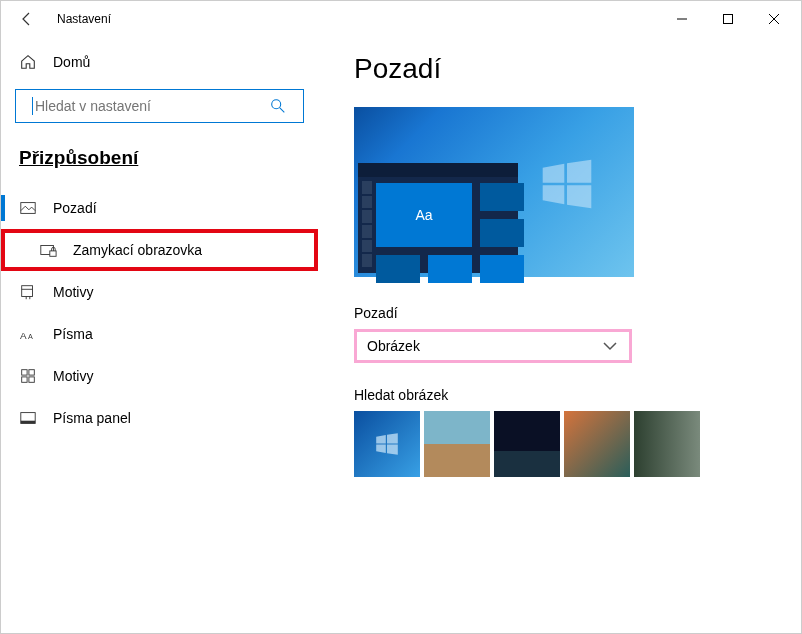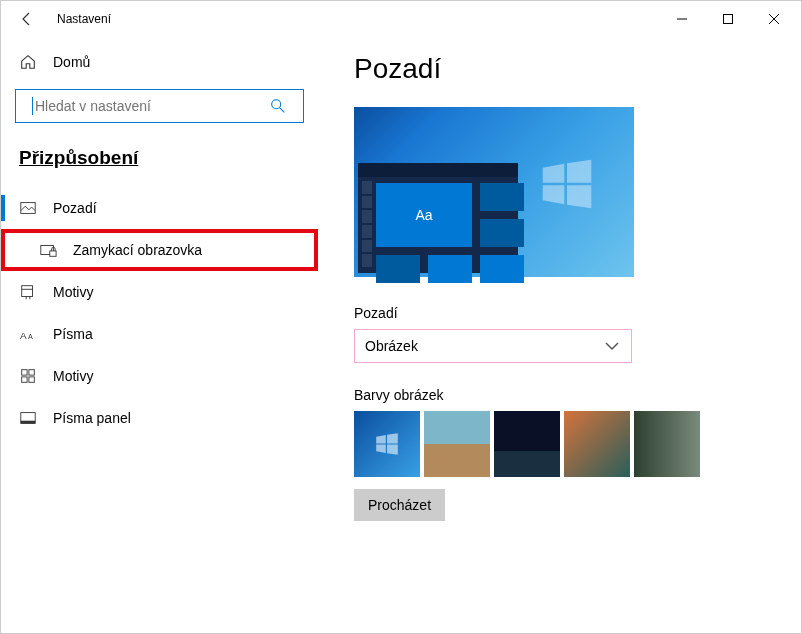--- a/index.html
+++ b/index.html
@@ -38,21 +38,21 @@
 .preview-tiles { position: absolute; left: 18px; top: 20px; right: 6px; bottom: 6px; display: grid; grid-template-columns: 44px 44px 44px; grid-template-rows: 28px 28px 28px; gap: 8px; }
 .tile { background: #005a9e; }
 .tile.big { grid-column: span 2; grid-row: span 2; display: flex; align-items: center; justify-content: center; color: #fff; font-size: 14px; }
 .tile.light { background: #0078d4; }
 .preview-sidebar { position: absolute; left: 4px; top: 18px; width: 10px; bottom: 6px; display: flex; flex-direction: column; gap: 2px; }
 .preview-sidebar div { flex: 1; background: #2a3f5f; }
 .win-logo { position: absolute; right: 40px; top: 50px; width: 54px; height: 54px; opacity: 0.55; }
 .win-logo svg { width: 54px; height: 54px; fill: #cfe9fb; }
 
 .field-label { font-size: 14px; margin-bottom: 8px; }
-.dropdown { width: 278px; height: 34px; border: 1px solid #f9a8d4; display: flex; align-items: center; justify-content: space-between; padding: 0 10px; font-size: 14px; margin-bottom: 24px; }
+.dropdown { width: 278px; height: 34px; border: 3px solid #f9a8d4; display: flex; align-items: center; justify-content: space-between; padding: 0 10px; font-size: 14px; margin-bottom: 24px; }
 
 .thumbs { display: flex; gap: 4px; margin-bottom: 12px; }
 .thumb { width: 66px; height: 66px; }
 .t1 { background: linear-gradient(135deg,#0a4fa0,#38a0e5); display:flex; align-items:center; justify-content:center; }
 .t2 { background: linear-gradient(to bottom,#7db5c9 50%,#b38a5c 50%); }
 .t3 { background: linear-gradient(to bottom,#0a1025 60%,#1a3040 60%); }
 .t4 { background: linear-gradient(135deg,#d4733c,#2a5e5a); }
 .t5 { background: linear-gradient(to right,#2d4030,#7a8a7c); }
 
 .browse-btn { background: #ccc; border: none; padding: 8px 14px; font-size: 14px; margin-bottom: 22px; }
@@ -211,29 +211,28 @@
     <div class="field-label">Pozadí</div>
     <div class="dropdown">
       <span>Obrázek</span>
       <span class="icon">
           <svg viewBox="0 0 12 12" width="12" height="12">
             <path d="M2 4 L6 8 L10 4" stroke="#555" fill="none"></path>
           </svg>
         </span>
     </div>
 
-    <div class="field-label">Barvy obrázek</div>
+    <div class="field-label">Hledat obrázek</div>
     <div class="thumbs">
       <div class="thumb t1">
           <svg width="24" height="24" viewBox="0 0 40 40" fill="#cfe9fb" opacity="0.7">
             <path d="M2 8 L18 5 V19 H2 Z M20 4.7 L38 2 V19 H20 Z M2 21 H18 V35 L2 32 Z M20 21 H38 V38 L20 35.3 Z"></path>
           </svg>
         </div>
       <div class="thumb t2"></div>
       <div class="thumb t3"></div>
       <div class="thumb t4"></div>
       <div class="thumb t5"></div>
     </div>
 
-    <button class="browse-btn">Procházet</button>
 
   </div>
 </div>
 
 </body></html>

